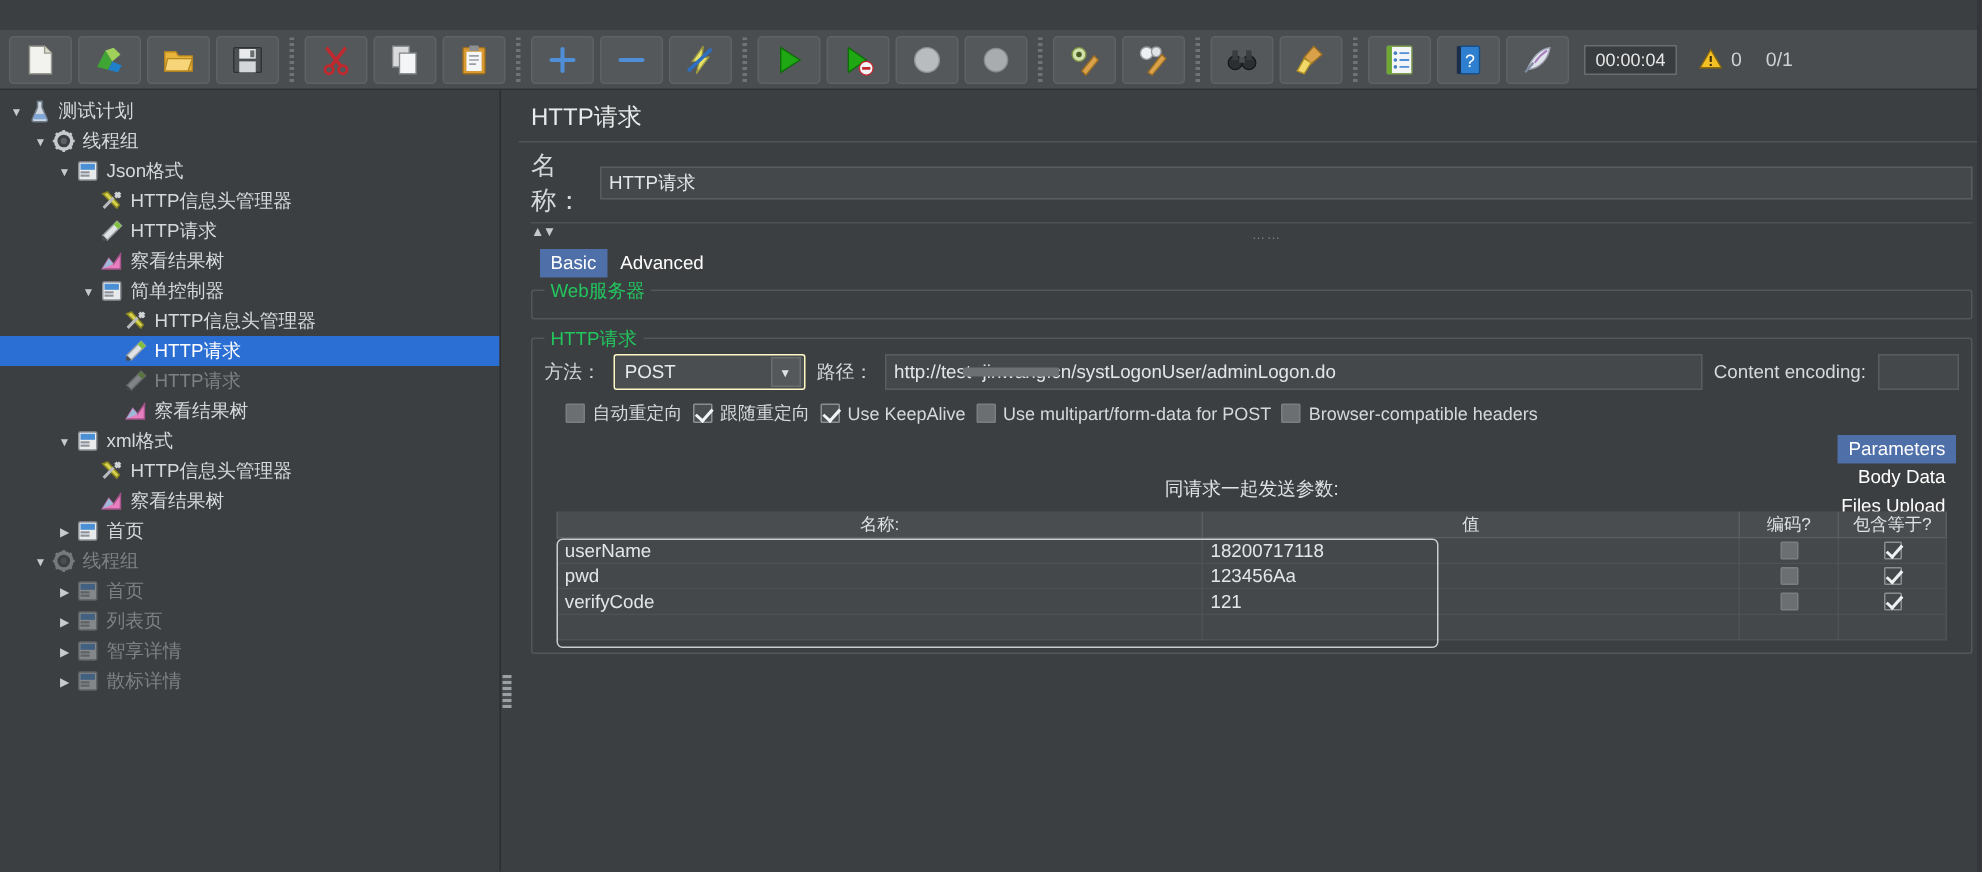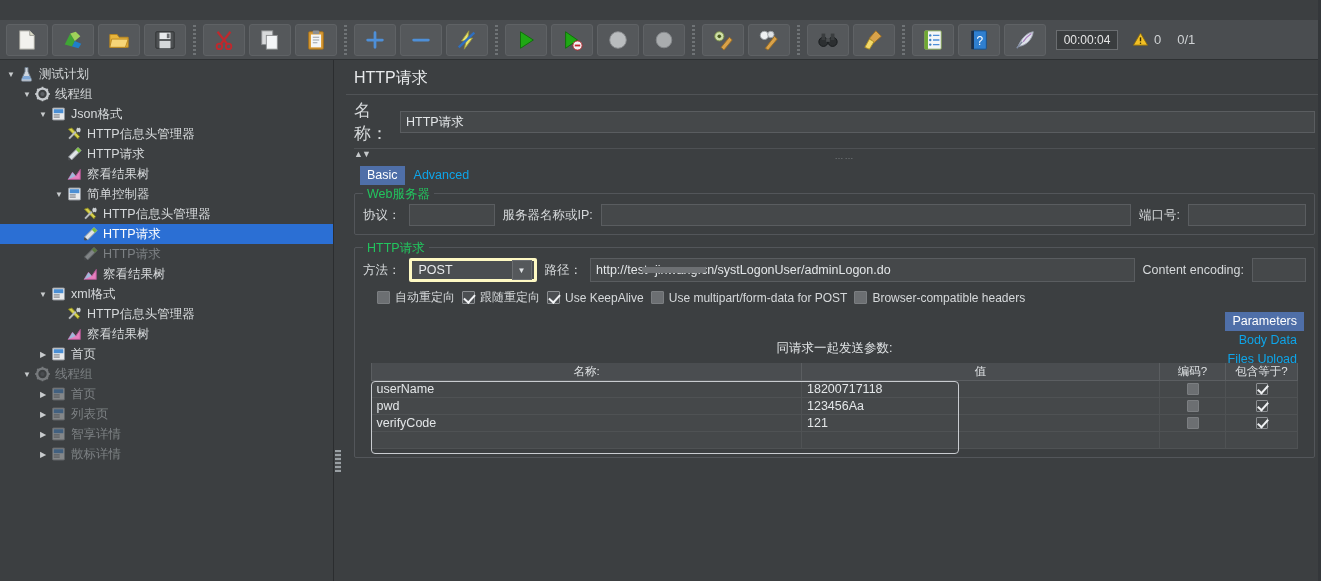--- a/index.html
+++ b/index.html
@@ -106,21 +106,21 @@
   .collapse-strip {
     position: relative; height: 14px; margin: 1px 6px 0 8px;
     border-top: 1px solid #4e5154;
   }
   .arrows { position: absolute; left: 0; top: 0; font-size: 9px; color: #c6c9cb; letter-spacing: -1px; }
   .dots { position: absolute; left: 50%; top: 2px; color: #7b7f82; font-size: 9px; letter-spacing: 1px; }
 
   
   .tabstrip { display: flex; align-items: flex-end; padding-left: 14px; height: 22px; margin-top: 1px; }
   .tab {
-    font-size: 12.5px; color: #0ea5e9; padding: 2px 7px 3px 7px; margin-right: 2px;
+    font-size: 12.5px; color: #ffffff; padding: 2px 7px 3px 7px; margin-right: 2px;
   }
   .tab.active { background: #4f6fa8; color: #ffffff; }
   .tabstrip.sub { padding-left: 18px; margin-top: 6px; flex-direction: column; }
   .tab.sub-active { background: #4f6fa8; color: #ffffff; }
 
   
   .groupbox {
     position: relative; margin: 8px 6px 0 8px;
     border: 1px solid #53565a; border-radius: 2px; padding: 10px 8px 8px 8px;
   }
@@ -129,21 +129,21 @@
     padding: 0 4px; font-size: 12.5px; color: #22c55e;
   }
   .inline-row { display: flex; align-items: center; gap: 8px; }
   .lbl { font-size: 12.5px; color: #d6d9db; flex: none; }
   .inp {
     height: 22px; background: #45484a; border: 1px solid #5a5d60;
     display: flex; align-items: center; padding: 0 5px;
     font-size: 12.5px; color: #e3e6e8; overflow: hidden; white-space: nowrap;
   }
   .combo {
-    height: 24px; background: #4b4e51; border: 3px solid #fef9c3; border-radius: 2px;
+    height: 24px; background: #4b4e51; border: 1px solid #fef9c3; border-radius: 2px;
     display: flex; align-items: center; justify-content: space-between;
     padding: 0 2px 0 7px; font-size: 12.5px; color: #e8eaec; width: 128px;
   }
   .combo-arrow {
     width: 20px; height: 20px; background: #55585b; border: 1px solid #6a6d70;
     display: flex; align-items: center; justify-content: center; font-size: 8px; color: #dfe2e4;
   }
 
   .url-wrap { position: relative; flex: 1; }
   .redaction {
@@ -627,28 +627,20 @@
       <span class="dots">……</span>
     </div>
 
     <div class="tabstrip">
       <div class="tab active">Basic</div>
       <div class="tab">Advanced</div>
     </div>
 
     <div class="groupbox">
       <span class="gb-title">Web服务器</span>
-      <div class="inline-row">
-        <span class="lbl">协议：</span>
-        <div class="inp" style="width:86px"></div>
-        <span class="lbl">服务器名称或IP:</span>
-        <div class="inp" style="flex:1"></div>
-        <span class="lbl">端口号:</span>
-        <div class="inp" style="width:118px"></div>
-      </div>
     </div>
 
     <div class="groupbox" style="margin-top:12px;">
       <span class="gb-title">HTTP请求</span>
 
       <div class="inline-row">
         <span class="lbl">方法：</span>
         <div class="combo">
           <span>POST</span>
           <span class="combo-arrow">▼</span>

